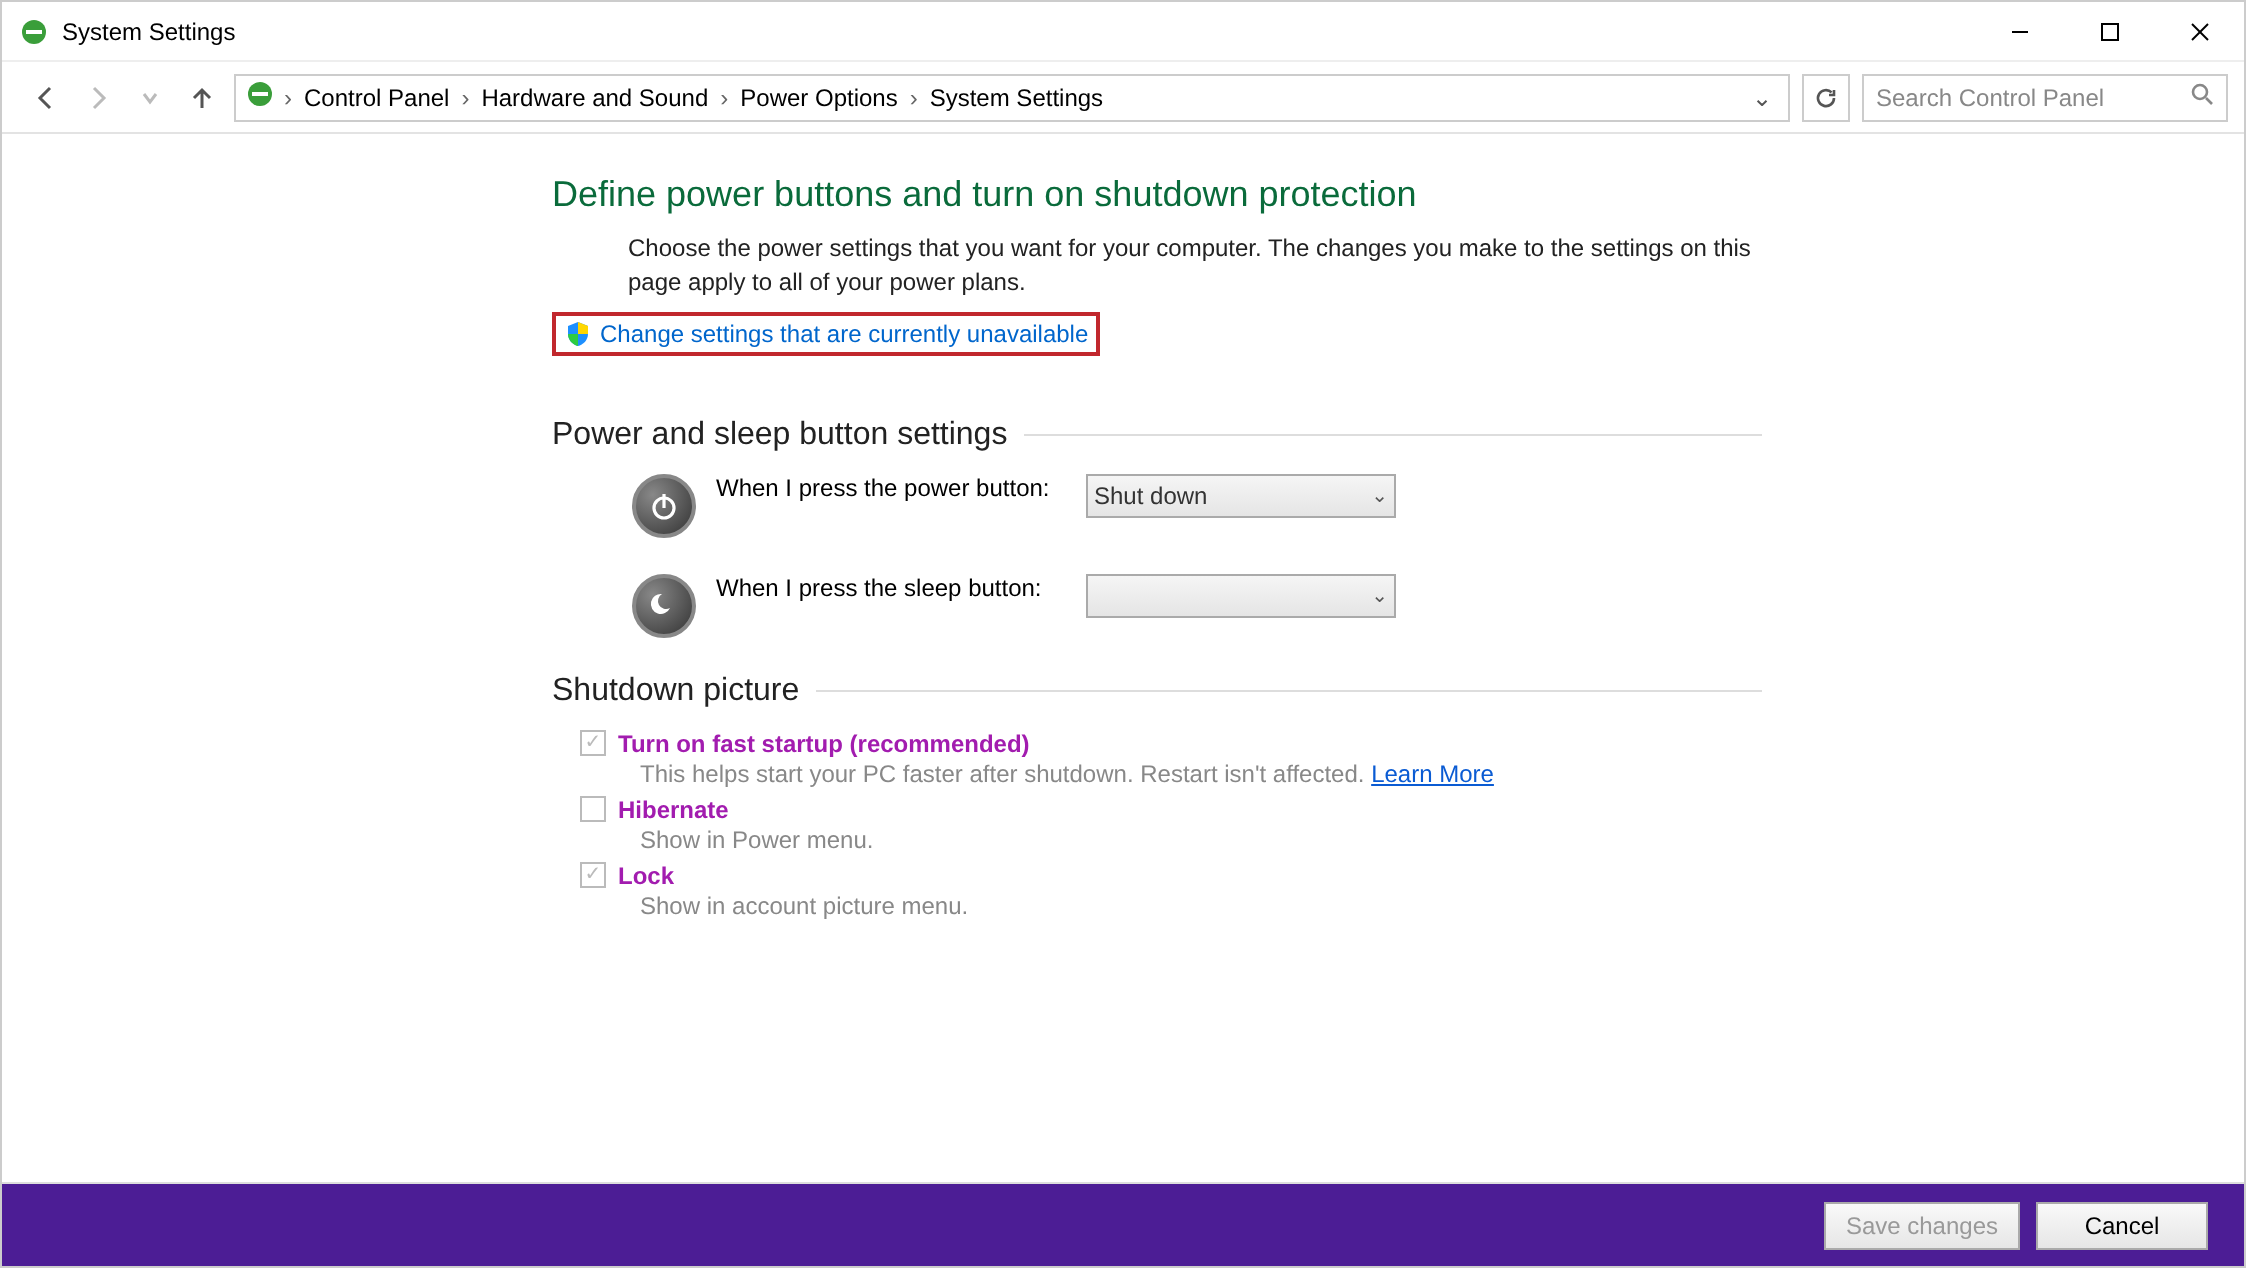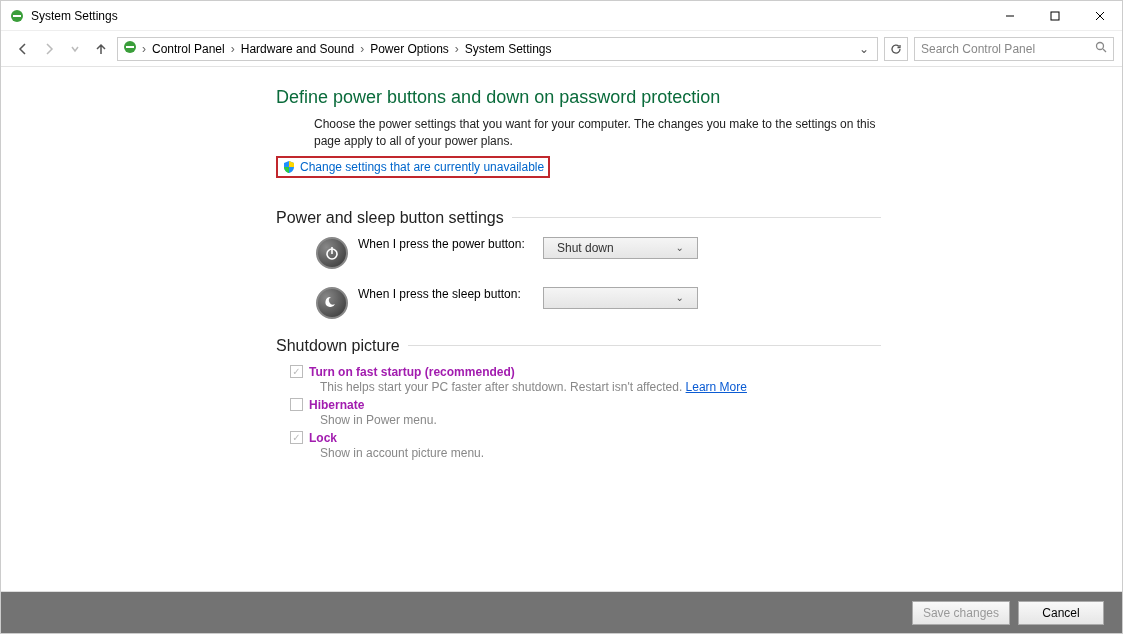--- a/index.html
+++ b/index.html
@@ -17,54 +17,54 @@
   .navbar { height: 36px; display: flex; align-items: center; padding: 0 8px 0 12px; gap: 6px; border-bottom: 1px solid #e3e3e3; }
   .nav-arrow { width: 20px; height: 20px; display: flex; align-items: center; justify-content: center; }
   .nav-arrow.disabled svg { stroke: #bbb; }
   .nav-arrow svg { stroke: #555; }
   .addr-box { flex: 1; height: 24px; border: 1px solid #ccc; display: flex; align-items: center; padding: 0 4px; font-size: 12px; gap: 2px; }
   .addr-box .crumb { padding: 0 2px; }
   .addr-box .sep { color: #666; padding: 0 2px; }
   .addr-box .spacer { flex: 1; }
   .addr-box .addr-chevron { padding: 0 4px; color: #555; }
   .refresh { width: 24px; height: 24px; border: 1px solid #ccc; display: flex; align-items: center; justify-content: center; }
-  .search-box { width: 200px; height: 24px; border: 1px solid #ccc; display: flex; align-items: center; padding: 0 6px; font-size: 12px; color: #777; justify-content: flex-end; }
+  .search-box { width: 183px; height: 24px; border: 1px solid #ccc; display: flex; align-items: center; padding: 0 6px; font-size: 12px; color: #777; justify-content: flex-end; }
   .search-box input { border:none; outline:none; width:100%; font-size:12px; }
   .search-box input::placeholder { color:#888; }
 
   
   .content { flex: 1; display: flex; flex-direction: column; }
   .main { flex: 1; padding: 20px 0 0 275px; width: 880px; }
   .heading { color: #0a6b3b; font-size: 18px; font-weight: 400; margin-bottom: 8px; }
   .desc { font-size: 12px; color: #222; line-height: 1.4; margin-bottom: 6px; max-width: 600px; margin-left: 38px;}
   .change-row { display: inline-flex; align-items: center; gap: 4px; padding: 2px 4px; border: 2px solid #c1272d; margin-bottom: 31px; }
   .shield-icon { width: 14px; height: 14px; }
   .link { color: #0066cc; font-size: 12px; }
 
   .section-label-row { display: flex; align-items: center; margin-bottom: 10px; }
   .section-label { font-size: 16px; color: #222; padding-right: 8px; }
   .section-line { flex: 1; height: 1px; background: #ddd; max-width: 480px;}
 
   .opt-row { display: flex; align-items: flex-start; margin: 6px 0 18px 40px; gap: 10px; }
   .opt-icon { width: 32px; height: 32px; border-radius: 50%; background: radial-gradient(circle at 30% 30%, #888, #333); display:flex; align-items:center; justify-content:center; border:2px solid #888;}
   .opt-label { font-size: 12px; width: 175px; }
-  .select { width: 155px; height: 22px; border: 1px solid #aaa; background: linear-gradient(#f5f5f5,#e5e5e5); font-size: 12px; display:flex; align-items:center; padding:0 13px; justify-content:space-between; color:#333;}
+  .select { width: 155px; height: 22px; border: 1px solid #aaa; background: linear-gradient(#f5f5f5,#e5e5e5); font-size: 12px; display:flex; align-items:center; padding:0 3px; justify-content:space-between; color:#333;}
   .select .chev { color:#555; font-size:10px;}
 
   .shutdown { margin-top: 4px; }
   .sd-item { margin: 4px 0 4px 14px; }
   .sd-row1 { display: flex; align-items: center; gap: 6px; }
   .cb { width: 13px; height: 13px; border: 1px solid #bbb; display:inline-flex; align-items:center; justify-content:center; background:#fff;}
   .cb.checked::after { content:"✓"; font-size:10px; color:#bbb; line-height:1; }
   .sd-label { font-size: 12px; font-weight: 600; color: #a21caf; }
   .sd-sub { font-size: 12px; color: #888; margin-left: 30px; margin-top:1px;}
   .sd-sub .lm { color:#0a5bd3; text-decoration: underline; }
 
   
-  .footer { height: 42px; border-top: 1px solid #ddd; display:flex; justify-content:flex-end; align-items:center; gap:8px; padding-right:18px; background:#737373;}
+  .footer { height: 42px; border-top: 1px solid #ddd; display:flex; justify-content:flex-end; align-items:center; gap:8px; padding-right:18px; background:#4c1d95;}
   .btn { min-width: 86px; height:24px; border:1px solid #aaa; background:linear-gradient(#f9f9f9,#e6e6e6); font-size:12px; display:flex; align-items:center; justify-content:center; padding:0 10px;}
   .btn.disabled { color:#999; }
 </style>
 </head>
 <body>
 
 <div class="titlebar">
   <span class="app-icon">
     <svg viewBox="0 0 16 16" width="16" height="16">
         <circle cx="8" cy="8" r="6" fill="#3a9e3a"></circle>
@@ -138,21 +138,21 @@
     <input placeholder="Search Control Panel" style="">
     <span><svg width="12" height="12" fill="none" stroke="#888" stroke-width="1.3">
           <circle cx="5" cy="5" r="3.5"></circle>
           <line x1="8" y1="8" x2="11" y2="11"></line>
         </svg></span>
   </div>
 </div>
 
 <div class="content">
   <div class="main">
-    <div class="heading">Define power buttons and down on password protection</div>
+    <div class="heading">Define power buttons and turn on shutdown protection</div>
     <div class="desc">Choose the power settings that you want for your computer. The changes you make to the settings on this page apply to all of your power plans.</div>
     <div class="change-row">
       <span class="shield-icon">
         <svg viewBox="0 0 14 14" width="14" height="14">
             <path d="M7 1 L12 3 V7 C12 10 9.5 12.5 7 13 C4.5 12.5 2 10 2 7 V3 Z" fill="#1e90ff"></path>
             <path d="M7 1 L12 3 V7 H7 Z" fill="#ffd700"></path>
             <path d="M2 7 H7 V13 C4.5 12.5 2 10 2 7" fill="#2ecc40"></path>
           </svg>
       </span>
       <span class="link">Change settings that are currently unavailable</span>

